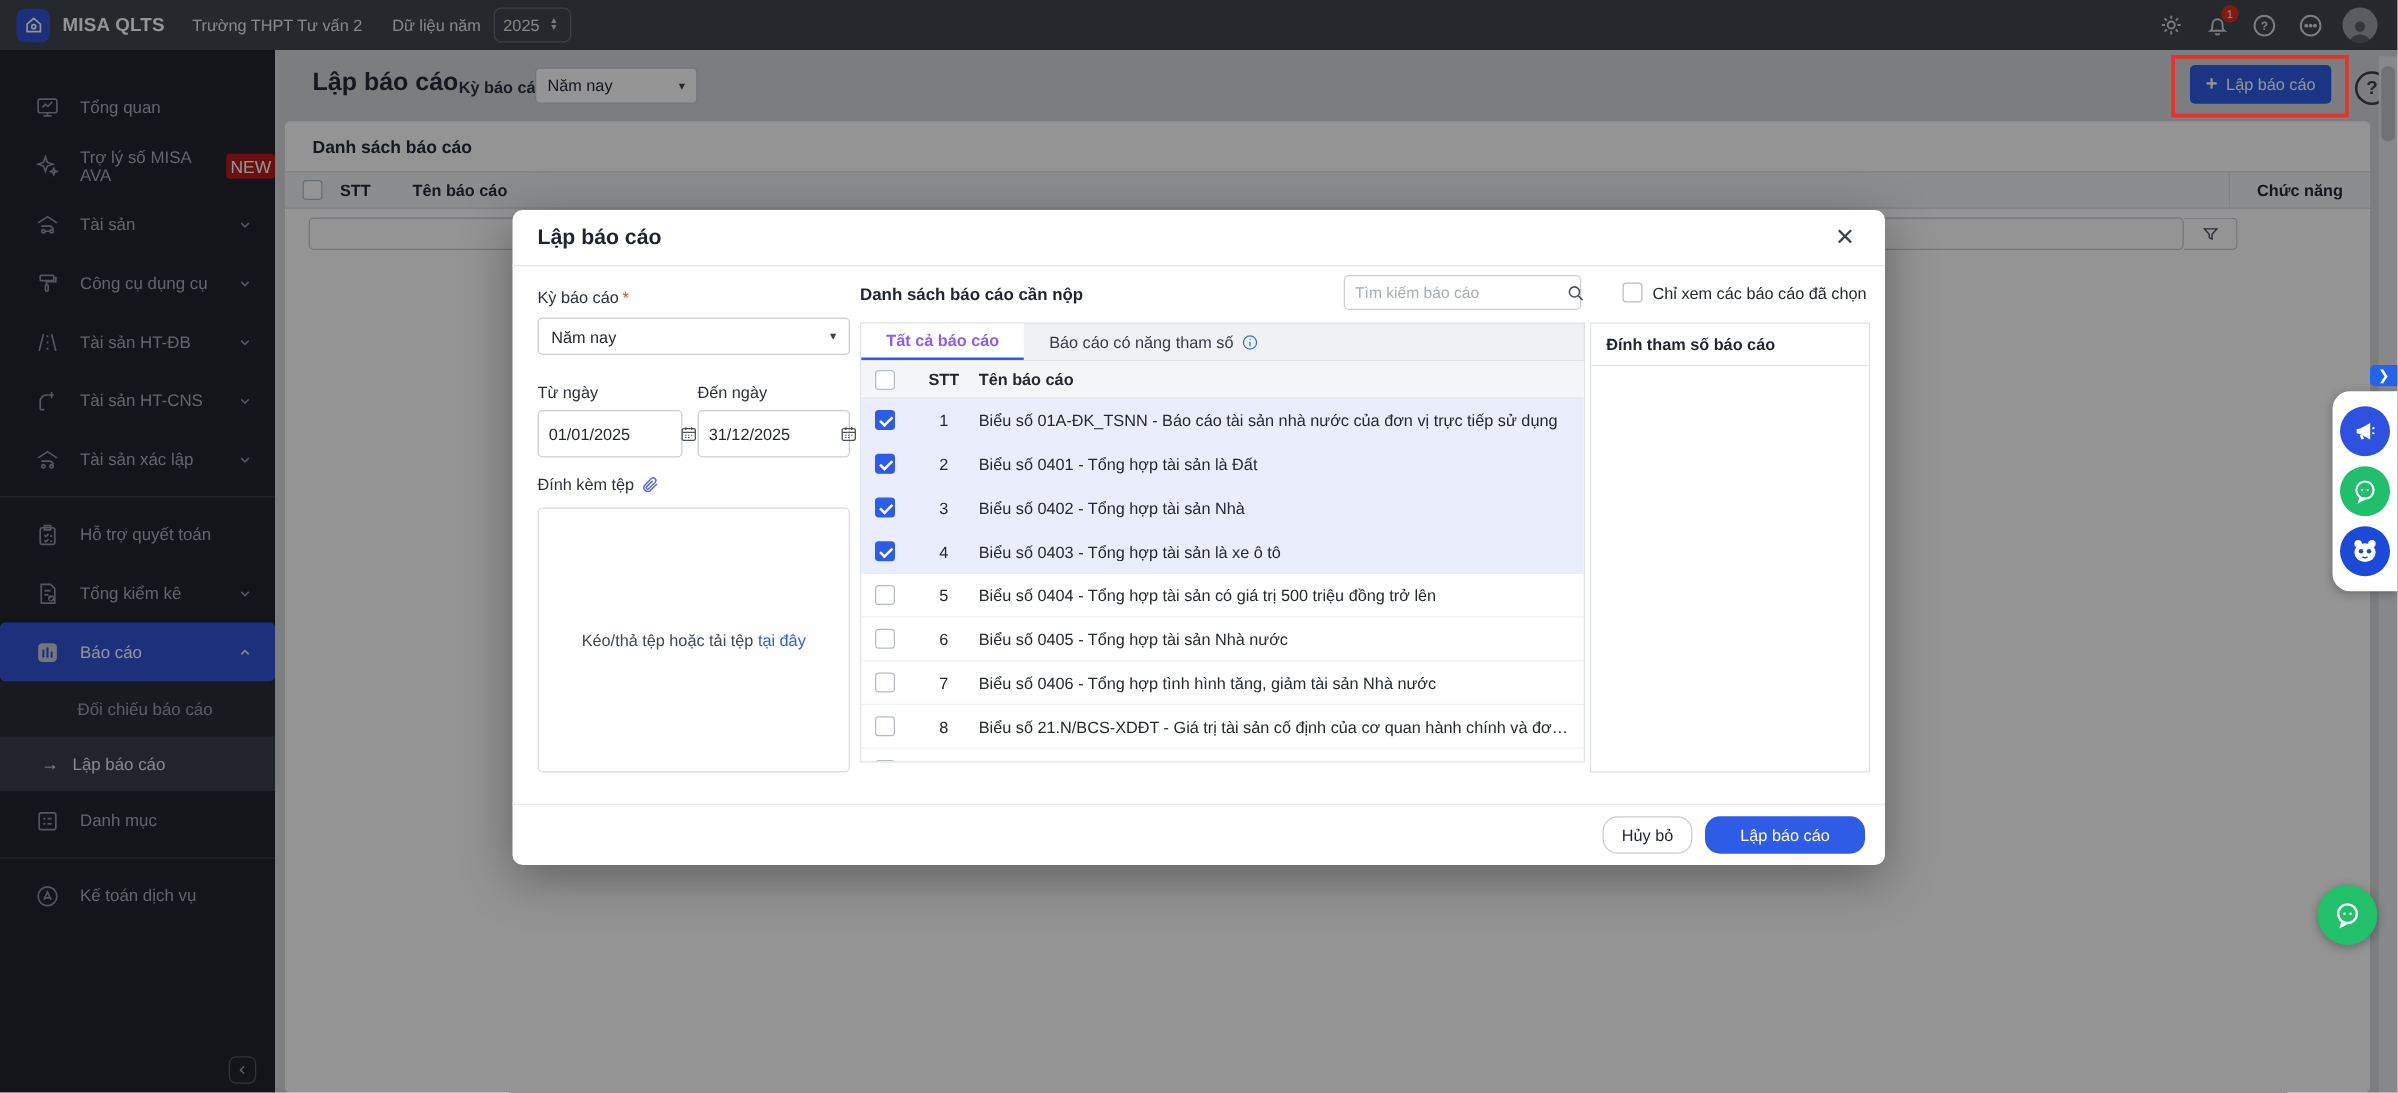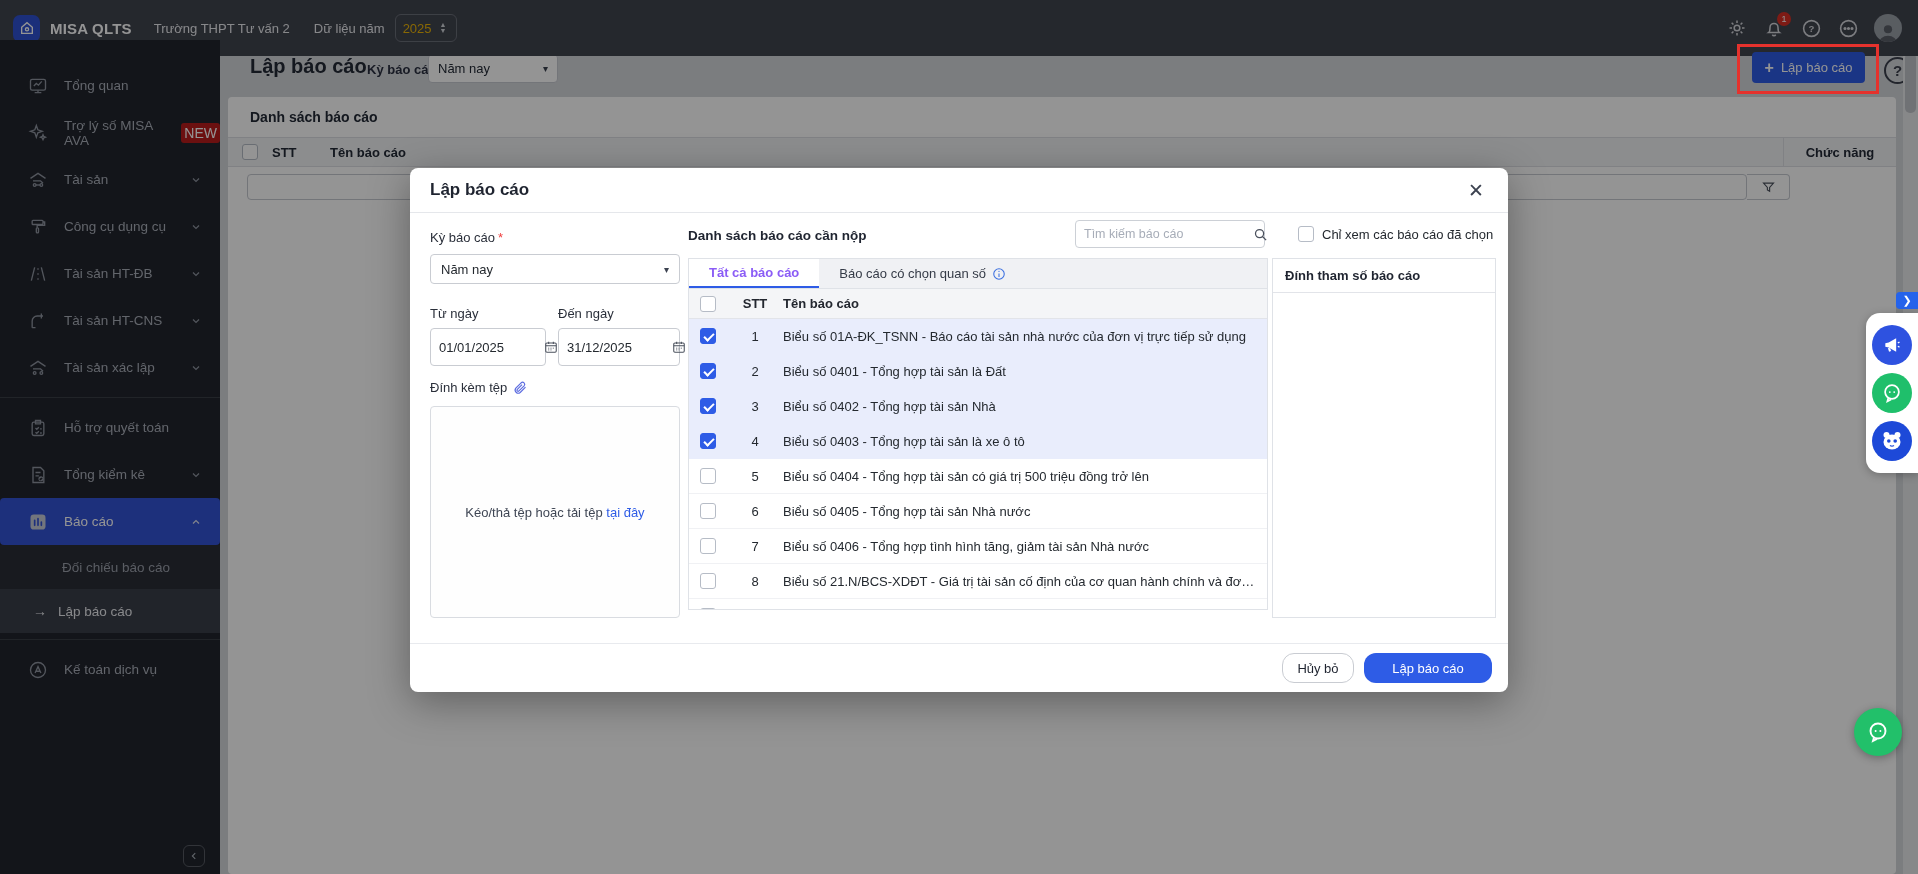--- a/index.html
+++ b/index.html
@@ -1,30 +1,30 @@
 <!DOCTYPE html>
 <html><head>
 <meta charset="utf-8">
 <style>
   * { margin:0; padding:0; box-sizing:border-box; }
   html,body { width:1918px; height:874px; overflow:hidden; background:#d5d7db;
     font-family:"Liberation Sans", sans-serif; }
   .app { position:relative; width:1918px; height:874px; }
 
   
-  .topbar { position:absolute; left:0; top:0; width:1918px; height:56px; background:#41454f;
+  .topbar { position:absolute; left:0; top:0; width:1918px; height:40px; background:#41454f;
     display:flex; align-items:center; z-index:10; }
   .logo { width:27px; height:27px; border-radius:7px; background:#2f51d3; margin-left:13px;
     display:flex; align-items:center; justify-content:center; }
   .brand { color:#fff; font-weight:bold; font-size:15px; margin-left:10px; letter-spacing:.2px; }
   .tb-org { color:#e9eaee; font-size:13px; margin-left:22px; }
   .tb-yearlab { color:#e9eaee; font-size:13px; margin-left:24px; }
   .stepper { margin-left:10px; height:28px; min-width:62px; border:1px solid #6a6e78; border-radius:6px;
     display:flex; align-items:center; padding:0 7px; gap:8px; }
-  .stepper .val { color:#eab308; font-size:13px; }
+  .stepper .val { color:#e5e5e5; font-size:13px; }
   .caret-col { display:flex; flex-direction:column; line-height:6px; }
   .caret-col span { font-size:7px; color:#cfd2d8; }
   .tb-right { margin-left:auto; display:flex; align-items:center; gap:15px; margin-right:16px; }
   .tb-ic { position:relative; width:22px; height:22px; color:#d6d8dd; display:flex; align-items:center; justify-content:center; }
   .nbadge { position:absolute; top:-5px; right:-6px; min-width:14px; height:14px; border-radius:7px;
     background:#d93025; color:#fff; font-size:9px; display:flex; align-items:center; justify-content:center; padding:0 3px; }
   .avatar { width:28px; height:28px; border-radius:50%; background:#9aa0a8; display:flex; align-items:flex-end; justify-content:center; overflow:hidden; }
 
   
   .sidebar { position:absolute; left:0; top:40px; width:220px; height:834px; background:#22252d; z-index:10;
@@ -355,20 +355,29 @@
           </svg>
         </span>
     </div>
     <div class="s-sub">
       <span>Đối chiếu báo cáo</span>
     </div>
     <div class="s-sub current">
       <span class="arrow">→</span>
       <span>Lập báo cáo</span>
     </div>
+    <div class="s-item">
+      <span class="ic">
+          <svg width="20" height="20" viewBox="0 0 24 24" fill="none" stroke="currentColor" stroke-width="1.6">
+            <rect x="4" y="4" width="16" height="16" rx="2"></rect>
+            <path d="M8 9.5h2M12 9.5h4M8 14.5h2M12 14.5h4"></path>
+          </svg>
+        </span>
+      <span>Danh mục</span>
+    </div>
     <div class="s-div"></div>
     <div class="s-item">
       <span class="ic">
           <svg width="20" height="20" viewBox="0 0 24 24" fill="none" stroke="currentColor" stroke-width="1.6">
             <circle cx="12" cy="12" r="9"></circle>
             <path d="M8.5 15.5 L12 8l3.5 7.5M10 13.5h4"></path>
           </svg>
         </span>
       <span>Kế toán dịch vụ</span>
     </div>
@@ -485,21 +494,21 @@
     <div class="only-sel">
       <span class="cb"></span>
       <span>Chỉ xem các báo cáo đã chọn</span>
     </div>
 
     <div class="tabs">
       <div class="tab active">
         <span>Tất cả báo cáo</span>
       </div>
       <div class="tab">
-        <span>Báo cáo có chọn quan số</span>
+        <span>Báo cáo có năng tham số</span>
         <span>
             <svg width="14" height="14" viewBox="0 0 24 24" fill="none" stroke="#3b6fe0" stroke-width="1.8">
               <circle cx="12" cy="12" r="9"></circle>
               <path d="M12 11v6"></path>
               <circle cx="12" cy="7.5" r="1" fill="#3b6fe0" stroke="none"></circle>
             </svg>
           </span>
       </div>
     </div>
 

